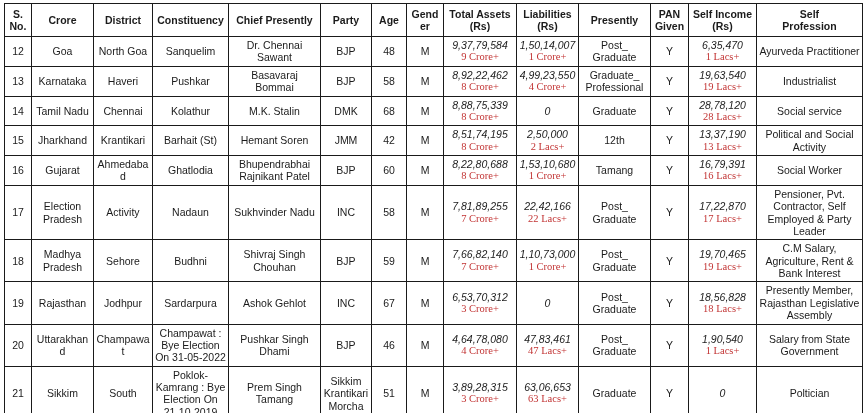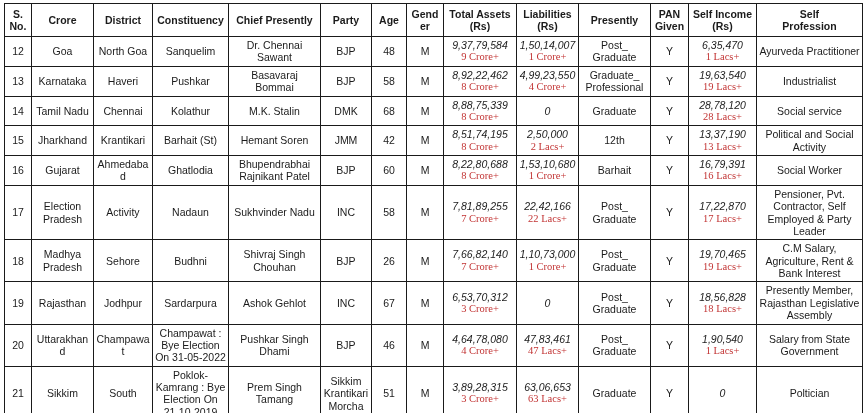--- a/index.html
+++ b/index.html
@@ -205,21 +205,21 @@
         <td>60</td>
         <td>M</td>
         <td>
           <div class="val">8,22,80,688</div>
           <div class="note">8 Crore+</div>
         </td>
         <td>
           <div class="val">1,53,10,680</div>
           <div class="note">1 Crore+</div>
         </td>
-        <td>Barhait</td>
+        <td>Tamang</td>
         <td>Y</td>
         <td>
           <div class="val">16,79,391</div>
           <div class="note">16 Lacs+</div>
         </td>
         <td>Social Worker</td>
       </tr>
       <tr>
         <td>17</td>
         <td>Election Pradesh</td>
@@ -245,21 +245,21 @@
         </td>
         <td>Pensioner, Pvt. Contractor, Self Employed &amp; Party Leader</td>
       </tr>
       <tr>
         <td>18</td>
         <td>Madhya Pradesh</td>
         <td>Sehore</td>
         <td>Budhni</td>
         <td>Shivraj Singh Chouhan</td>
         <td>BJP</td>
-        <td>26</td>
+        <td>59</td>
         <td>M</td>
         <td>
           <div class="val">7,66,82,140</div>
           <div class="note">7 Crore+</div>
         </td>
         <td>
           <div class="val">1,10,73,000</div>
           <div class="note">1 Crore+</div>
         </td>
         <td>Post_ Graduate</td>

